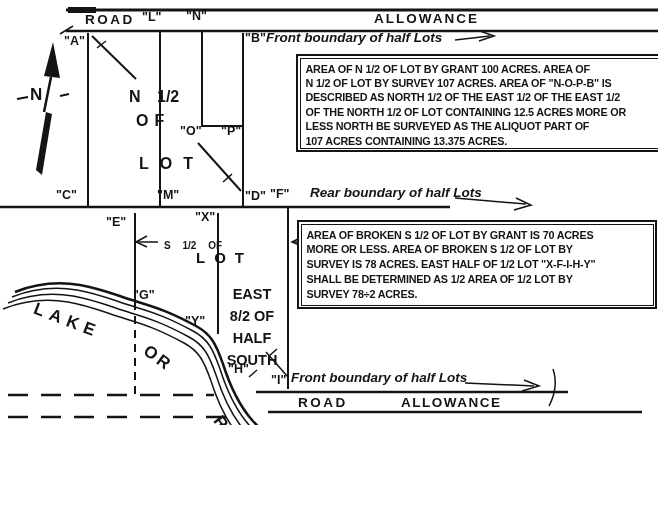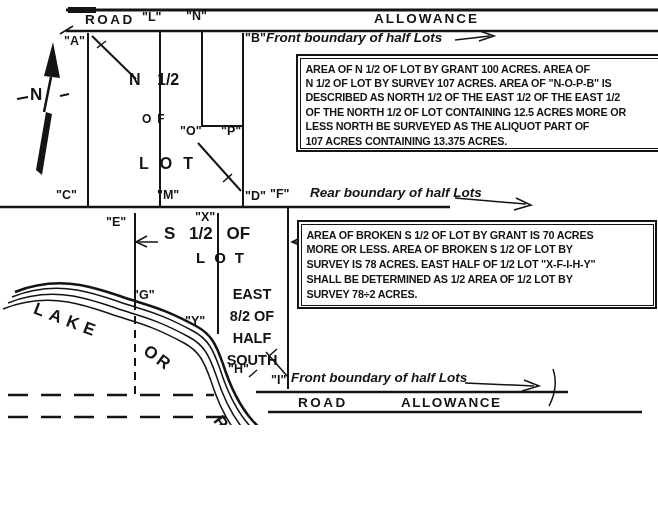--- a/index.html
+++ b/index.html
@@ -19,26 +19,26 @@
   .corner-a{left:64px;top:34px;}
   .corner-b{left:245px;top:31px;}
   .front-top{left:266px;top:30px;}
   .corner-c{left:56px;top:188px;}
   .corner-m{left:157px;top:188px;}
   .corner-d{left:245px;top:189px;}
   .corner-f{left:270px;top:187px;}
   .rear-label{left:310px;top:185px;}
   .corner-o{left:180px;top:124px;}
   .corner-p{left:221px;top:124px;}
-  .nhalf-1{left:129px;top:71px;font-size:16px;word-spacing:12px;}
-  .nhalf-2{left:142px;top:112px;font-size:12px;letter-spacing:6px;text-align:right;}
+  .nhalf-1{left:129px;top:88px;font-size:16px;word-spacing:12px;}
+  .nhalf-2{left:136px;top:112px;font-size:16px;letter-spacing:6px;text-align:right;}
   .nhalf-3{left:139px;top:155px;font-size:16px;letter-spacing:11px;}
   .corner-e{left:106px;top:215px;}
   .corner-x{left:195px;top:210px;}
-  .shalf-1{left:164px;top:224px;font-size:17px;word-spacing:9px;}
+  .shalf-1{left:164px;top:240px;font-size:10px;word-spacing:9px;}
   .shalf-2{left:196px;top:249px;font-size:15px;letter-spacing:9px;}
   .corner-g{left:133px;top:288px;}
   .corner-y{left:185px;top:314px;}
   .easthalf{left:214px;top:283px;width:76px;text-align:center;}
   .easthalf div{font-size:14.5px;font-weight:bold;line-height:22px;}
   .corner-h{left:228px;top:362px;}
   .corner-i{left:271px;top:373px;}
   .front-bottom{left:291px;top:370px;}
   .road-bottom-name{left:298px;top:395px;}
   .allowance-bottom{left:401px;top:395px;letter-spacing:1.5px;}

